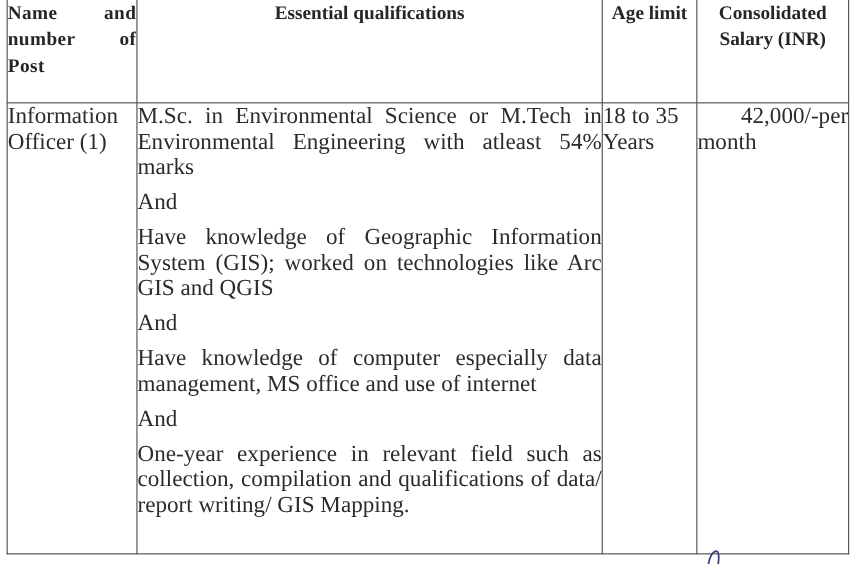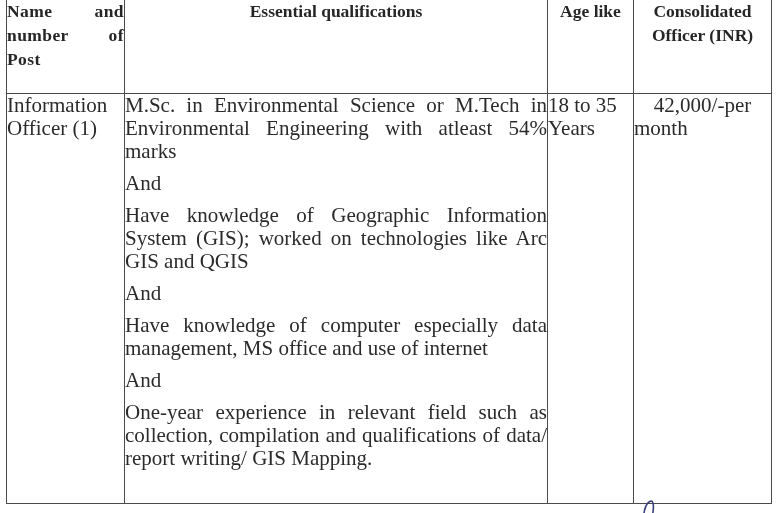--- a/index.html
+++ b/index.html
@@ -43,42 +43,42 @@
   .hdr-name { padding: 11px 8px 0 7px; letter-spacing: 0.4px; }
   .hdr-qual { padding: 11px 8px 0 9px; }
   .hdr-age  { padding: 11px 6px 0 9px; }
   .hdr-sal  { padding: 11px 6px 0 9px; }
   .post-cell { padding: 11px 6px 0 7px; }
   .qual-cell { padding: 11px 10px 0 9px; }
   .age-cell { padding: 11px 4px 0 9px; margin-left: 48px; }
   .sal-cell { padding: 11px 10px 0 9px; }
   .para { margin: 0 0 9px 0; }
   .and { margin: 0 0 9px 0; }
-  .sal-line { display: flex; justify-content: center; }
+  .sal-line { display: flex; justify-content: flex-end; }
   .pen-mark {
     position: absolute; left: 640px; top: 498px; width: 22px; height: 24px;
   }
 </style>
 </head>
 <body>
 
 <div class="page">
   <table class="posts">
     <colgroup>
       <col class="c1">
         <col class="c2">
         <col class="c3">
         <col class="c4">
     </colgroup>
     <tbody>
         <tr class="hdr-row">
       <th class="hdr-name justify">Name and number of Post</th>
       <th class="hdr-qual">Essential qualifications</th>
-      <th class="hdr-age">Age like</th>
-      <th class="hdr-sal">Consolidated Officer (INR)</th>
+      <th class="hdr-age">Age limit</th>
+      <th class="hdr-sal">Consolidated Salary (INR)</th>
     </tr>
     <tr class="body-row">
       <td class="post-cell">Information Officer (1)</td>
       <td class="qual-cell">
         <p class="para justify">M.Sc. in Environmental Science or M.Tech in Environmental Engineering with atleast 54% marks</p>
         <p class="and">And</p>
         <p class="para justify">Have knowledge of Geographic Information System (GIS); worked on technologies like Arc GIS and QGIS</p>
         <p class="and">And</p>
         <p class="para justify">Have knowledge of computer especially data management, MS office and use of internet</p>
         <p class="and">And</p>

